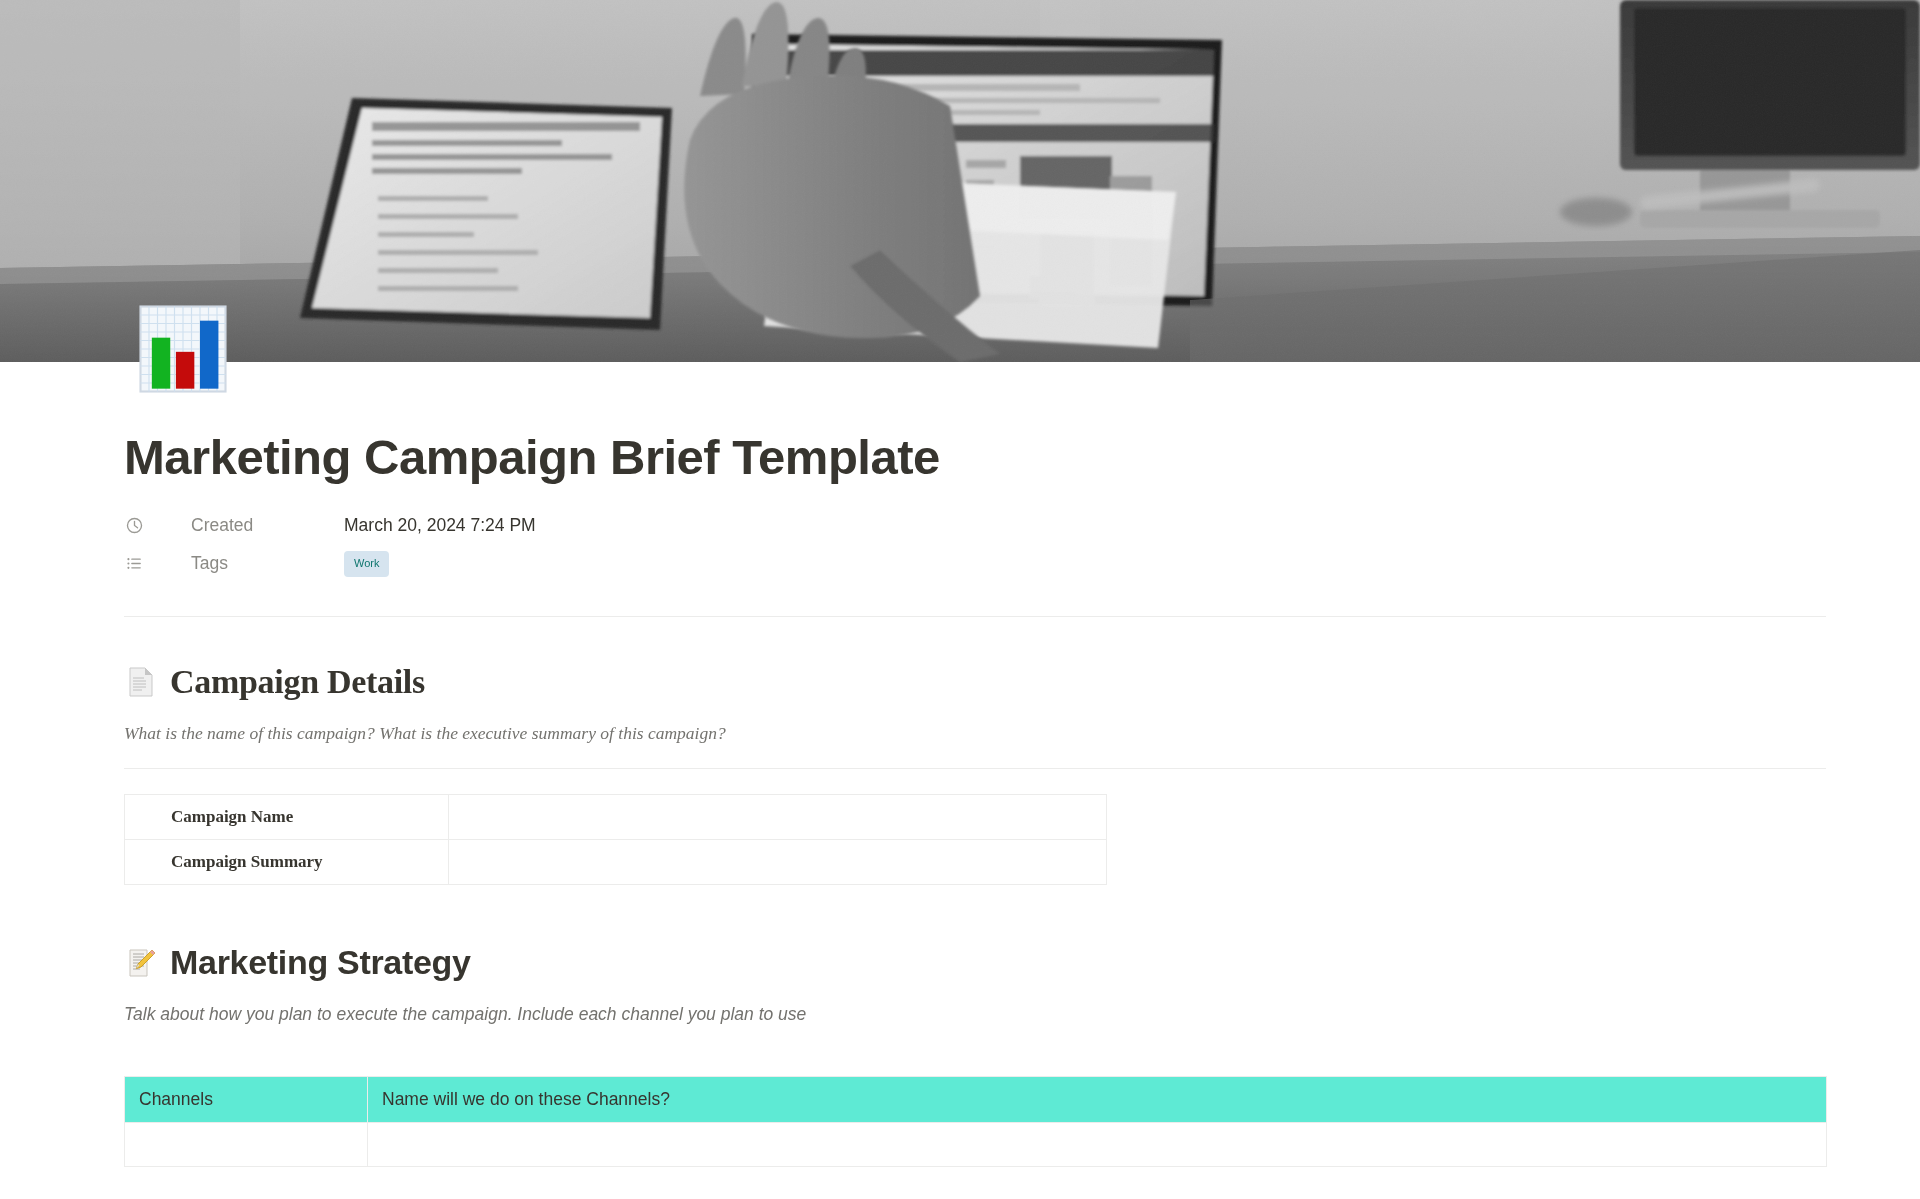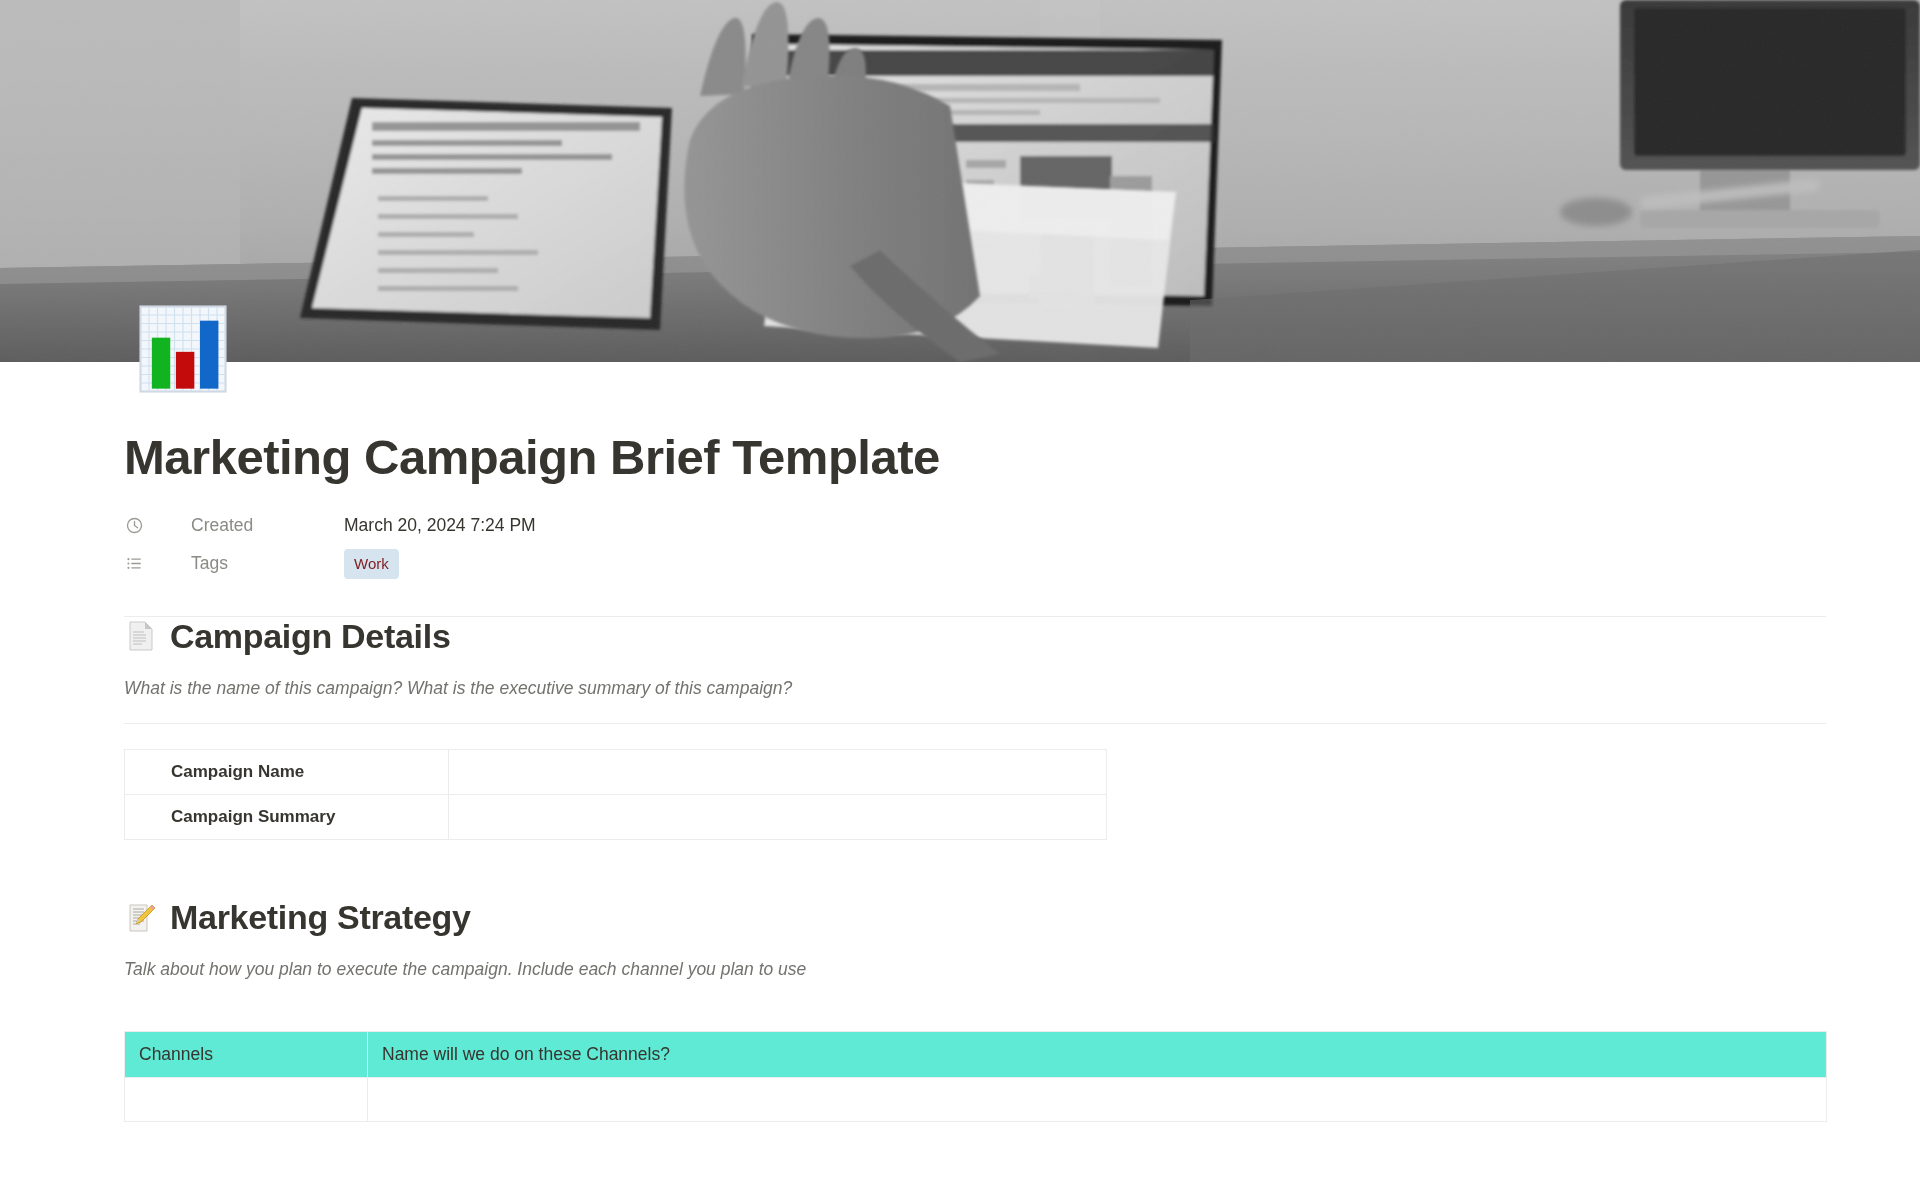--- a/index.html
+++ b/index.html
@@ -80,22 +80,22 @@
     flex: 0 0 20px;
   }
   .prop-icon svg { display:block; width: 19px; height: 19px; }
   .prop-value {
     font-size: 17.5px;
     color: #37352f;
   }
   .tag-pill {
     display: inline-block;
     background: #d6e4ef;
-    color: #7f1d1d;
-    font-size: 15px;
+    color: #0f766e;
+    font-size: 11px;
     line-height: 1;
     padding: 7px 10px 8px 10px;
     border-radius: 4px;
   }
 
   
   .divider {
     height: 1px;
     background: #ececeb;
     width: 1702px;
@@ -335,21 +335,21 @@
         </div>
         <div class="prop-value">
           <span class="tag-pill">Work</span>
         </div>
       </div>
 
     </div>
 
     <div class="divider divider-top"></div>
 
-    <div class="section" style="">
+    <div class="section" style="margin-top:46px;font-family:Liberation Serif, serif;">
       <div class="section-head">
         <span class="section-emoji">
           <svg viewBox="0 0 32 32">
             <path d="M5 2h15l7 7v21H5z" fill="#f0f0f0" stroke="#c9c9c9" stroke-width="1"></path>
             <path d="M20 2l7 7h-7z" fill="#c6c6c6"></path>
             <g stroke="#b9b9b9" stroke-width="0.9">
               <path d="M8 12h11 M8 15h13 M8 18h13 M8 21h13 M8 24h9"></path>
             </g>
           </svg>
         </span>

